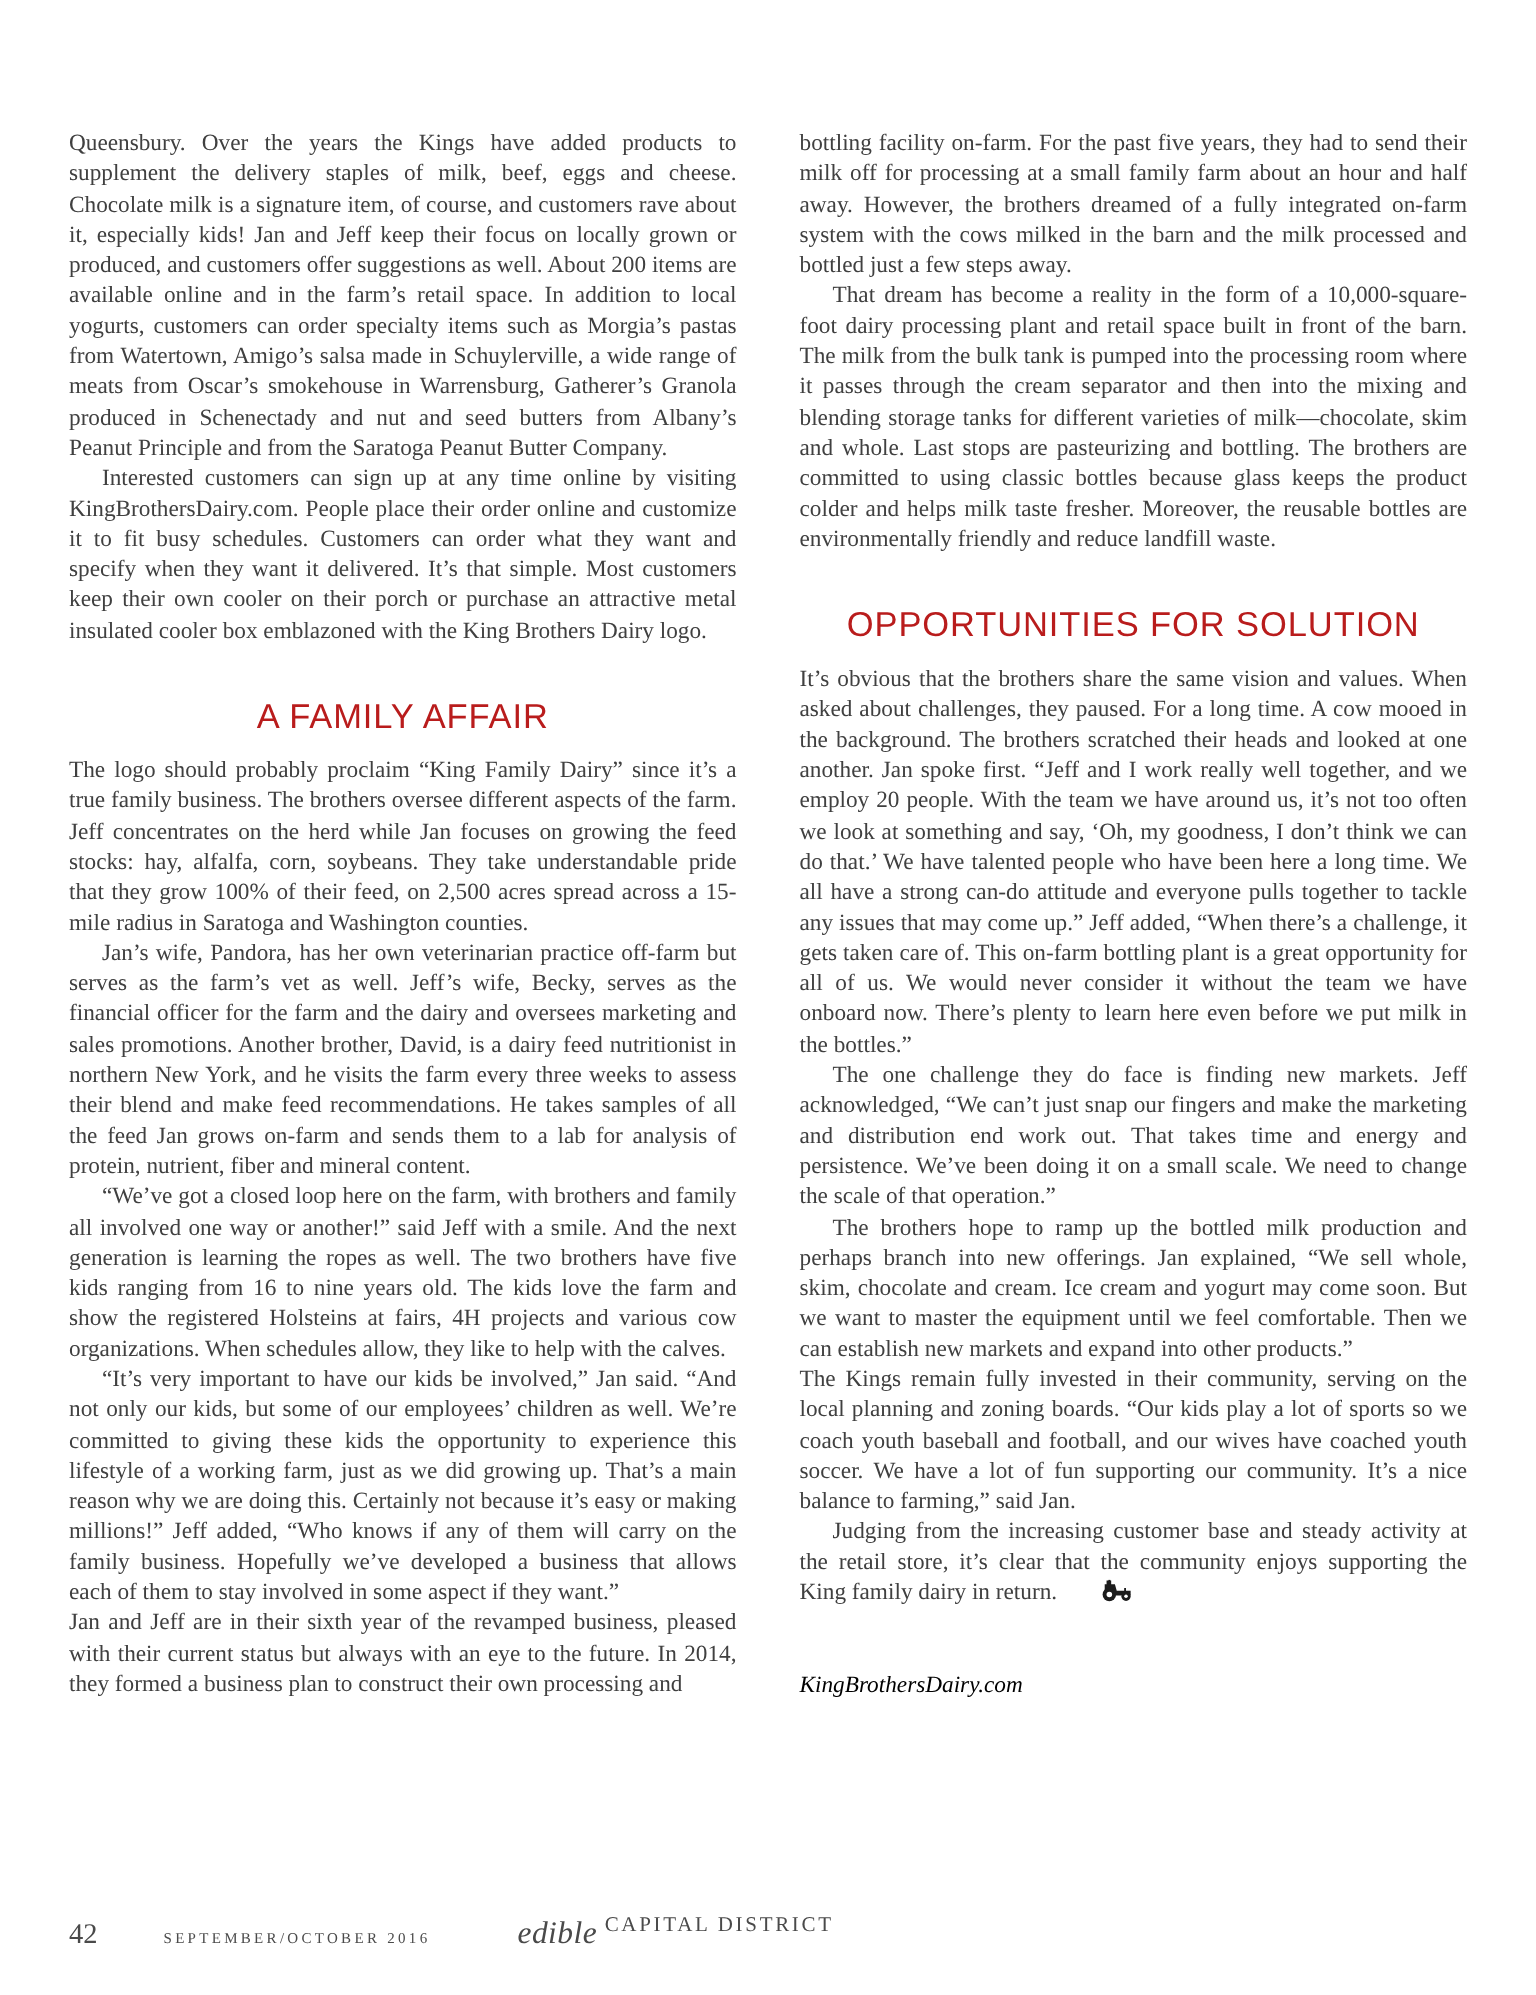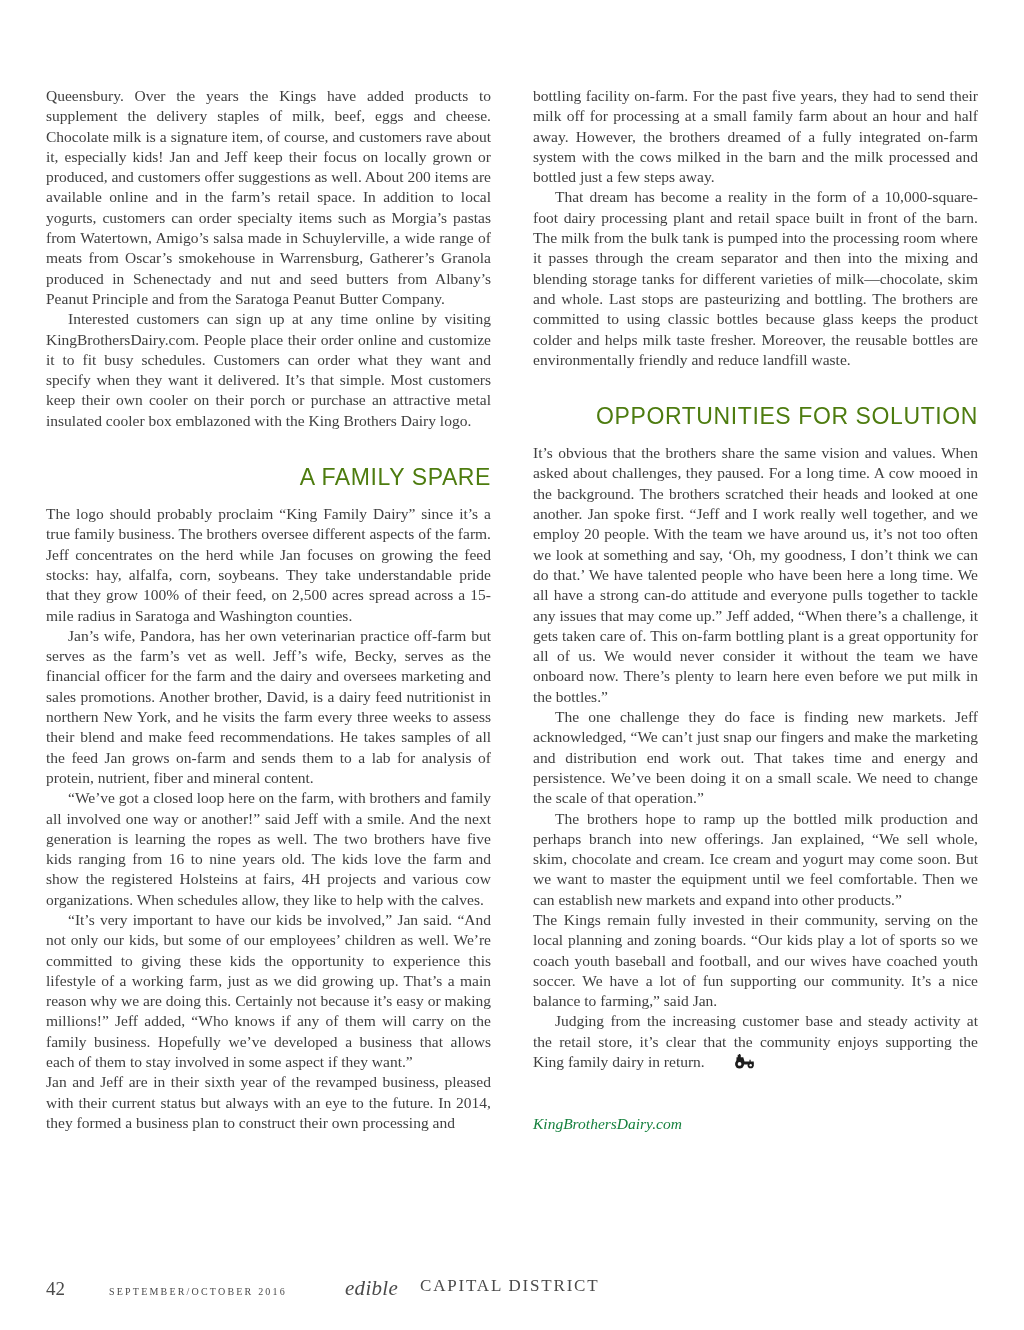--- a/index.html
+++ b/index.html
@@ -35,30 +35,30 @@
   }
   .para.indent {
     text-indent: 22px;
   }
   .section-heading {
     font-family: "Liberation Sans", sans-serif;
     font-weight: 400;
     font-size: 23px;
     line-height: 26px;
     letter-spacing: 0.6px;
-    color: #4d7c0f;
+    color: #b91c1c;
     margin: 33px 0 14px 0;
-    text-align: right;
+    text-align: center;
   }
   .website {
     font-style: italic;
     font-size: 15.5px;
     margin-top: 40px;
     text-align: left;
-    color: #15803d;
+    color: #000000;
   }
   .tractor {
     display: inline-block;
     vertical-align: -2px;
     margin-left: 7px;
   }
   .footer {
     position: absolute;
     left: 46px;
     top: 1276px;
@@ -79,34 +79,34 @@
     margin-left: 58px;
     display: flex;
     align-items: flex-start;
   }
   .footer .magazine-italic {
     font-style: italic;
     font-size: 21px;
     letter-spacing: 0.3px;
   }
   .footer .magazine-caps {
-    margin-left: 22px;
-    font-size: 17px;
+    margin-left: 5px;
+    font-size: 14px;
     letter-spacing: 1.8px;
   }
 </style>
 </head>
 <body>
 
 <div class="page-content">
 
   <div class="col">
     <p class="para">Queensbury. Over the years the Kings have added products to supplement the delivery staples of milk, beef, eggs and cheese. Chocolate milk is a signature item, of course, and customers rave about it, especially kids! Jan and Jeff keep their focus on locally grown or produced, and customers offer suggestions as well. About 200 items are available online and in the farm’s retail space. In addition to local yogurts, customers can order specialty items such as Morgia’s pastas from Watertown, Amigo’s salsa made in Schuylerville, a wide range of meats from Oscar’s smokehouse in Warrensburg, Gatherer’s Granola produced in Schenectady and nut and seed butters from Albany’s Peanut Principle and from the Saratoga Peanut Butter Company.</p>
     <p class="para indent">Interested customers can sign up at any time online by visiting KingBrothersDairy.com. People place their order online and customize it to fit busy schedules. Customers can order what they want and specify when they want it delivered. It’s that simple. Most customers keep their own cooler on their porch or purchase an attractive metal insulated cooler box emblazoned with the King Brothers Dairy logo.</p>
-    <h2 class="section-heading">A FAMILY SPARE</h2>
+    <h2 class="section-heading">A FAMILY AFFAIR</h2>
     <p class="para">The logo should probably proclaim “King Family Dairy” since it’s a true family business. The brothers oversee different aspects of the farm. Jeff concentrates on the herd while Jan focuses on growing the feed stocks: hay, alfalfa, corn, soybeans. They take understandable pride that they grow 100% of their feed, on 2,500 acres spread across a 15-mile radius in Saratoga and Washington counties.</p>
     <p class="para indent">Jan’s wife, Pandora, has her own veterinarian practice off-farm but serves as the farm’s vet as well. Jeff’s wife, Becky, serves as the financial officer for the farm and the dairy and oversees marketing and sales promotions. Another brother, David, is a dairy feed nutritionist in northern New York, and he visits the farm every three weeks to assess their blend and make feed recommendations. He takes samples of all the feed Jan grows on-farm and sends them to a lab for analysis of protein, nutrient, fiber and mineral content.</p>
     <p class="para indent">“We’ve got a closed loop here on the farm, with brothers and family all involved one way or another!” said Jeff with a smile. And the next generation is learning the ropes as well. The two brothers have five kids ranging from 16 to nine years old. The kids love the farm and show the registered Holsteins at fairs, 4H projects and various cow organizations. When schedules allow, they like to help with the calves.</p>
     <p class="para indent">“It’s very important to have our kids be involved,” Jan said. “And not only our kids, but some of our employees’ children as well. We’re committed to giving these kids the opportunity to experience this lifestyle of a working farm, just as we did growing up. That’s a main reason why we are doing this. Certainly not because it’s easy or making millions!” Jeff added, “Who knows if any of them will carry on the family business. Hopefully we’ve developed a business that allows each of them to stay involved in some aspect if they want.”</p>
     <p class="para">Jan and Jeff are in their sixth year of the revamped business, pleased with their current status but always with an eye to the future. In 2014, they formed a business plan to construct their own processing and</p>
   </div>
 
   <div class="col">
     <p class="para">bottling facility on-farm. For the past five years, they had to send their milk off for processing at a small family farm about an hour and half away. However, the brothers dreamed of a fully integrated on-farm system with the cows milked in the barn and the milk processed and bottled just a few steps away.</p>
     <p class="para indent">That dream has become a reality in the form of a 10,000-square-foot dairy processing plant and retail space built in front of the barn. The milk from the bulk tank is pumped into the processing room where it passes through the cream separator and then into the mixing and blending storage tanks for different varieties of milk—chocolate, skim and whole. Last stops are pasteurizing and bottling. The brothers are committed to using classic bottles because glass keeps the product colder and helps milk taste fresher. Moreover, the reusable bottles are environmentally friendly and reduce landfill waste.</p>

